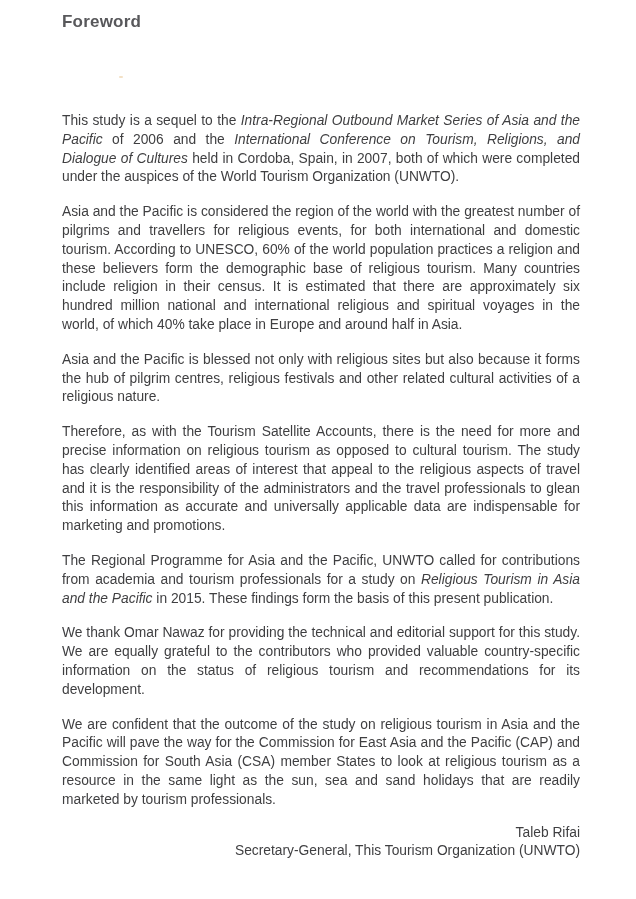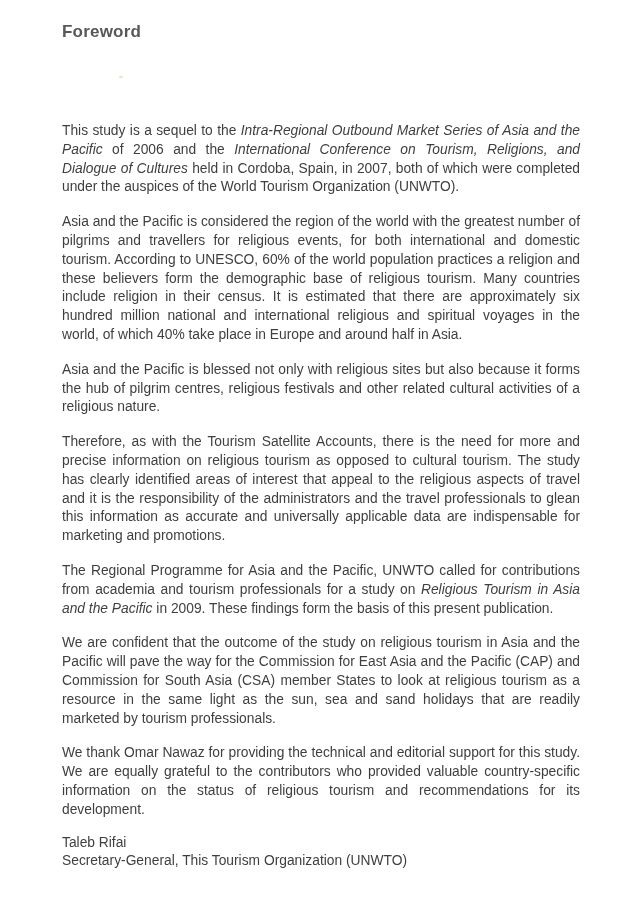--- a/index.html
+++ b/index.html
@@ -8,21 +8,21 @@
     background: #ffffff;
   }
   .page {
     position: relative;
     width: 636px;
     height: 899px;
     background: #ffffff;
     overflow: hidden;
     font-family: "Liberation Sans", sans-serif;
     box-sizing: border-box;
-    padding: 22px 56px 0 62px;
+    padding: 12px 56px 0 62px;
   }
   .title {
     font-size: 17px;
     font-weight: 700;
     color: #58585b;
     margin: 0 0 80px 0;
     letter-spacing: 0.2px;
   }
   .content p {
     margin: 16px 0 10px 0;
@@ -32,20 +32,21 @@
     text-align: justify;
   }
   .content .it {
     font-style: italic;
   }
   .signature {
     margin-top: 14px;
     font-size: 13.8px;
     line-height: 18.8px;
     color: #3f3f41;
+    text-align: right;
   }
   .speck {
     position: absolute;
     left: 119px;
     top: 76px;
     width: 4px;
     height: 2px;
     background: #f0d9b8;
     opacity: 0.8;
     border-radius: 1px;
@@ -63,25 +64,25 @@
   <div class="content">
 
     <p><span>This study is a sequel to the </span><span class="it">Intra-Regional Outbound Market Series of Asia and the Pacific</span><span> of 2006 and the </span><span class="it">International Conference on Tourism, Religions, and Dialogue of Cultures</span><span> held in Cordoba, Spain, in 2007, both of which were completed under the auspices of the World Tourism Organization (UNWTO).</span></p>
 
     <p><span>Asia and the Pacific is considered the region of the world with the greatest number of pilgrims and travellers for religious events, for both international and domestic tourism. According to UNESCO, 60% of the world population practices a religion and these believers form the demographic base of religious tourism. Many countries include religion in their census. It is estimated that there are approximately six hundred million national and international religious and spiritual voyages in the world, of which 40% take place in Europe and around half in Asia.</span></p>
 
     <p><span>Asia and the Pacific is blessed not only with religious sites but also because it forms the hub of pilgrim centres, religious festivals and other related cultural activities of a religious nature.</span></p>
 
     <p><span>Therefore, as with the Tourism Satellite Accounts, there is the need for more and precise information on religious tourism as opposed to cultural tourism. The study has clearly identified areas of interest that appeal to the religious aspects of travel and it is the responsibility of the administrators and the travel professionals to glean this information as accurate and universally applicable data are indispensable for marketing and promotions.</span></p>
 
-    <p><span>The Regional Programme for Asia and the Pacific, UNWTO called for contributions from academia and tourism professionals for a study on </span><span class="it">Religious Tourism in Asia and the Pacific</span><span> in 2009. These findings form the basis of this present publication.</span></p>
+    <p><span>The Regional Programme for Asia and the Pacific, UNWTO called for contributions from academia and tourism professionals for a study on </span><span class="it">Religious Tourism in Asia and the Pacific</span><span> in 2015. These findings form the basis of this present publication.</span></p>
+
+    <p><span>We thank Omar Nawaz for providing the technical and editorial support for this study. We are equally grateful to the contributors who provided valuable country-specific information on the status of religious tourism and recommendations for its development.</span></p>
 
     <p><span>We are confident that the outcome of the study on religious tourism in Asia and the Pacific will pave the way for the Commission for East Asia and the Pacific (CAP) and Commission for South Asia (CSA) member States to look at religious tourism as a resource in the same light as the sun, sea and sand holidays that are readily marketed by tourism professionals.</span></p>
-
-    <p><span>We thank Omar Nawaz for providing the technical and editorial support for this study. We are equally grateful to the contributors who provided valuable country-specific information on the status of religious tourism and recommendations for its development.</span></p>
 
 
   </div>
 
   <div class="signature">
     <div>Taleb Rifai</div>
     <div>Secretary-General, This Tourism Organization (UNWTO)</div>
   </div>
 
 </div>

